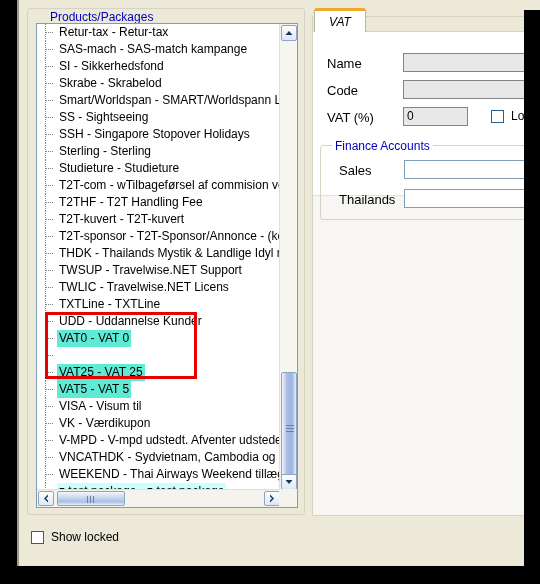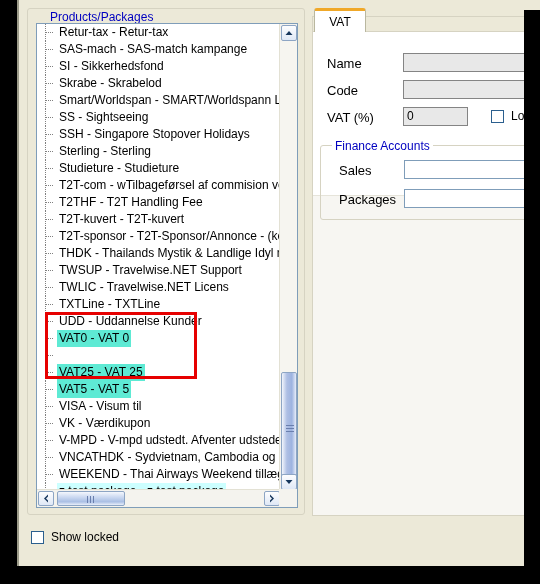--- a/index.html
+++ b/index.html
@@ -216,20 +216,21 @@
     width: 52px; height: 24px;
     background: #ffffff;
     border: 1px solid #b9b79f;
     border-bottom: none;
     border-top: 3px solid #f0a828;
     border-radius: 3px 3px 0 0;
     font-size: 12px;
     color: #000;
     display: flex; align-items: center; justify-content: center;
     z-index: 3;
+    font-style: italic;
   }
   .tabstrip {
     position: absolute;
     left: 0; top: 8px;
     width: 231px; height: 16px;
     background: #ece9d8;
     border: 1px solid #d6d3c2;
     border-bottom: none;
   }
   .tabpage {
@@ -397,21 +398,21 @@
         <span class="cbx"></span>
         <span>Locked</span>
       </div>
 
       <div class="group2">
         <div class="group2-title">Finance Accounts</div>
 
         <div class="fld-label" style="left:18px; top:17px;">Sales</div>
         <div class="fld-input edit" style="left:83px; top:14px; width:150px;"></div>
 
-        <div class="fld-label" style="left:18px; top:46px;">Packages</div>
+        <div class="fld-label" style="left:18px; top:46px;">Thailands</div>
         <div class="fld-input edit" style="left:83px; top:43px; width:150px;"></div>
       </div>
     </div>
   </div>
 </div>
 
 <div class="shadow-right"></div>
 <div class="shadow-bottom"></div>
 
 </body></html>

